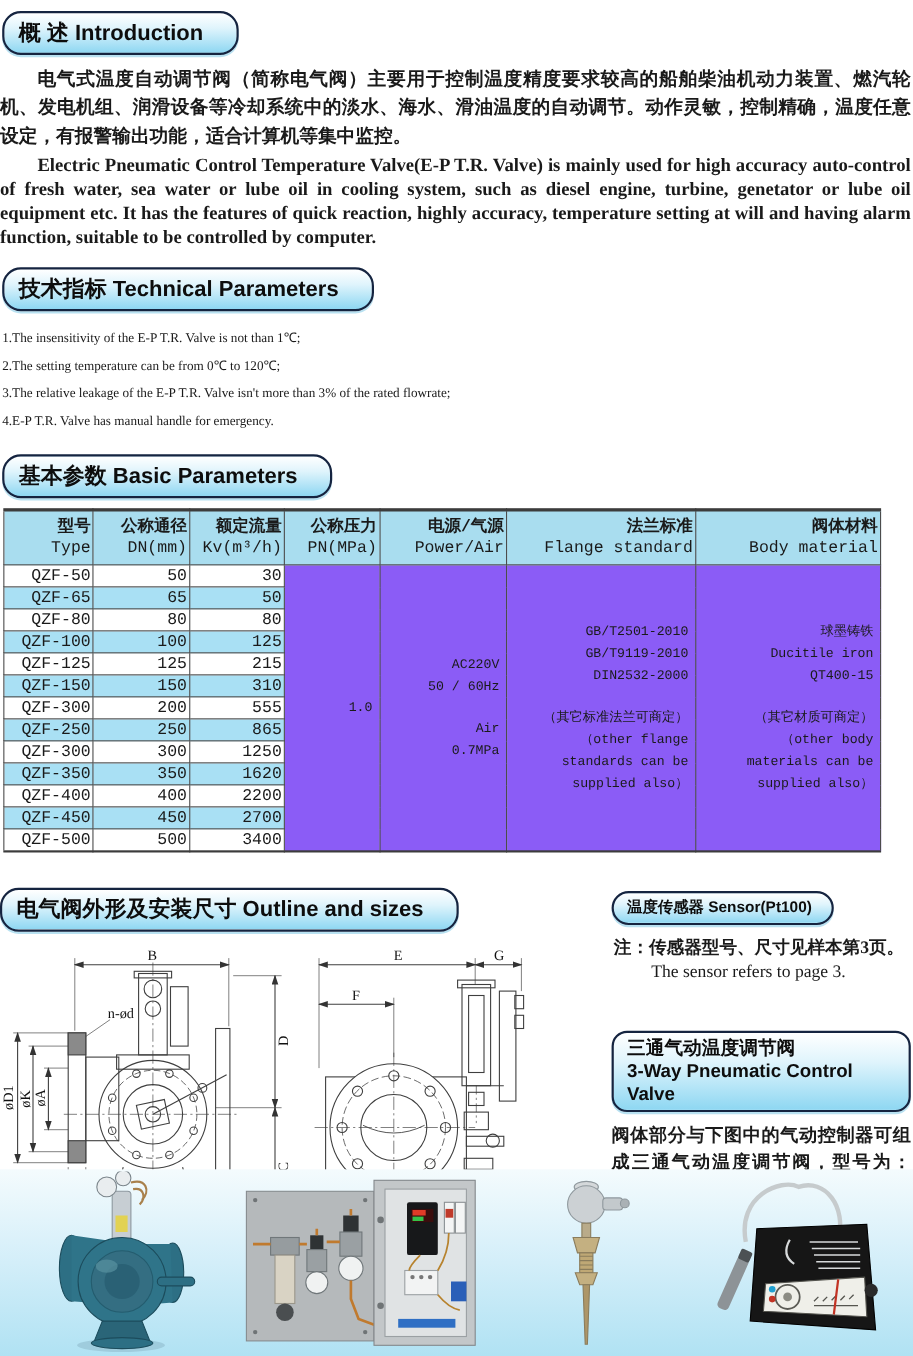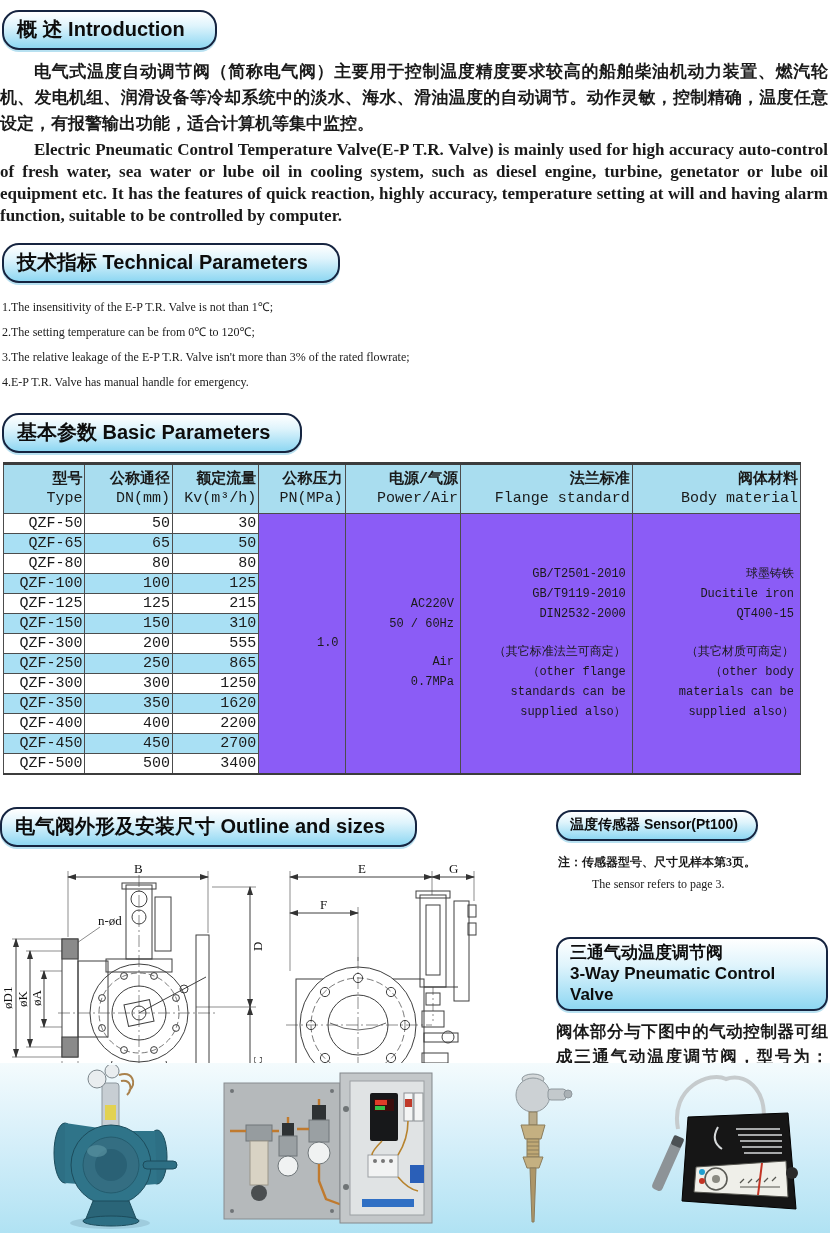--- a/index.html
+++ b/index.html
@@ -46,21 +46,21 @@
   table.params tbody td.data-cell { height:20px; padding:0 2px; background:#ffffff; }
   table.params tbody tr:nth-child(even) td.data-cell { background:#a9e0f4; }
   td.span-cell { background:#8b5cf6; vertical-align:middle; padding:4px 6px; font-size:12px; line-height:20px; }
   .cell-gap { height:18px; }
   
   .outline-row { display:flex; margin-top:32px; }
   .outline-left { width:556px; }
   .outline-right { width:272px; padding-top:3px; }
   .drawings { display:flex; margin-top:14px; }
   svg text { font-family:"Liberation Serif", serif; }
-  .note { margin:10px 0 0 2px; font-size:12px; line-height:22px; }
+  .note { margin:10px 0 0 2px; font-size:16px; line-height:22px; }
   .note .zh { font-weight:bold; }
   .note .en { margin-left:34px; }
   .tw-para { margin-top:8px; font-size:16.5px; line-height:25px; text-align:justify; }
   .tw-para.zh { font-weight:bold; }
   .threeway-pill-wrap { margin-top:42px; }
   
   .photo-strip {
     position:absolute; left:0; bottom:0; width:830px; height:170px;
     background:linear-gradient(180deg,#f4fbfd 0%,#d3eef9 50%,#b0e2f3 100%);
   }

